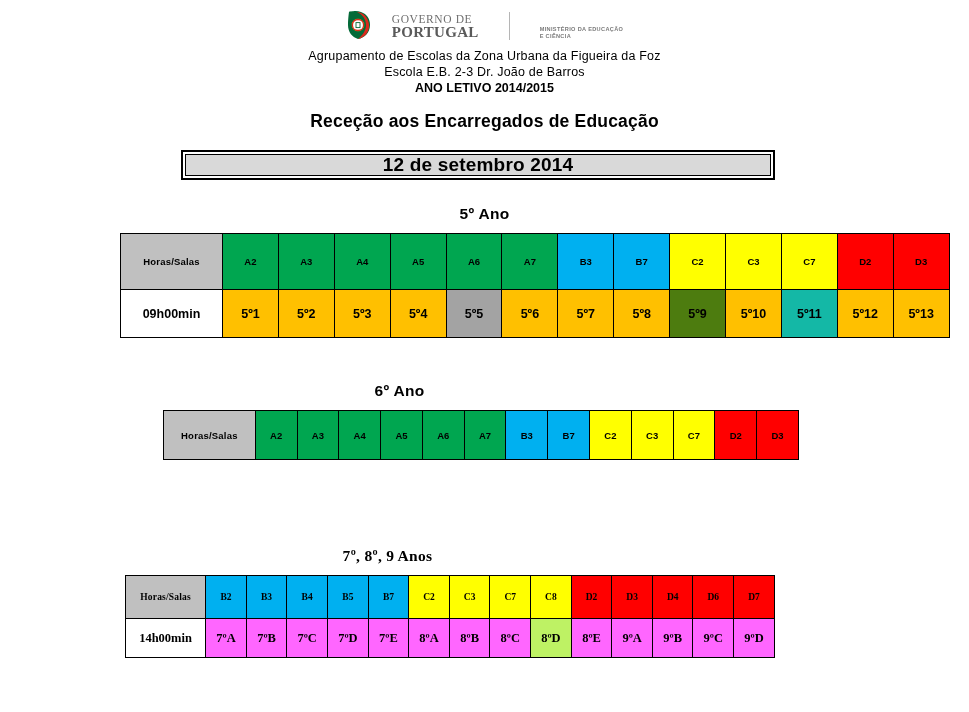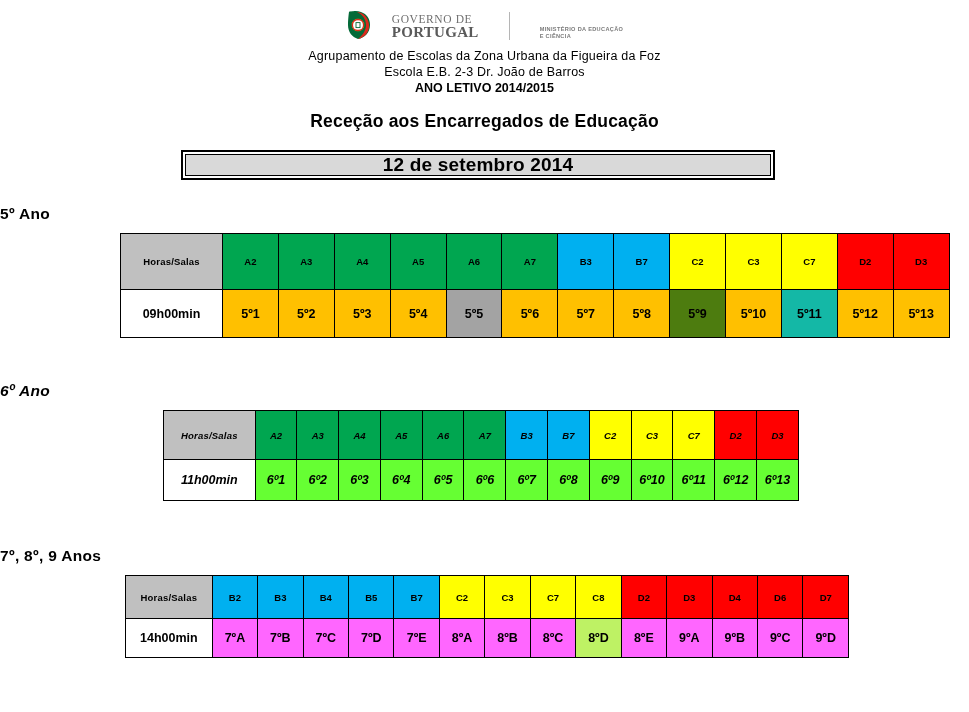--- a/index.html
+++ b/index.html
@@ -114,20 +114,21 @@
     align-items: center;
     justify-content: center;
     font-size: 19px;
     font-weight: bold;
     letter-spacing: 0.2px;
   }
 
   
   .section { position: absolute; }
   .section-title {
+    text-align: center;
     font-size: 15.5px;
     font-weight: bold;
     margin-bottom: 10px;
     letter-spacing: 0.3px;
   }
 
   table.grade-table {
     border-collapse: collapse;
     table-layout: fixed;
   }
@@ -159,29 +160,29 @@
 
   
   #sec-5 { left: 0; top: 205px; width: 969px; }
   #sec-5 .tbl-pos { margin-left: 120px; }
   #sec-5 td.hdr-label, #sec-5 td.time-label { width: 101px; }
   #sec-5 td.room, #sec-5 td.klass { width: 54.9px; }
   #sec-5 tr.row-head td { height: 55px; }
   #sec-5 tr.row-body td { height: 47px; margin-top: 8px; }
 
   
-  #sec-6 { left: 0; top: 382px; width: 799px; font-style: italic; }
+  #sec-6 { left: 0; top: 382px; width: 799px; }
   #sec-6 .tbl-pos { margin-left: 163px; }
   #sec-6 td.hdr-label, #sec-6 td.time-label { width: 91px; }
   #sec-6 td.room, #sec-6 td.klass { width: 41px; }
   #sec-6 tr.row-head td { height: 48px; }
   #sec-6 tr.row-body td { height: 40px; }
 
   
-  #sec-789 { left: 0; top: 547px; width: 849px; }
+  #sec-789 { left: 0; top: 547px; width: 775px; font-family: Liberation Serif, serif; }
   #sec-789 .tbl-pos { margin-left: 125px; }
   #sec-789 td.hdr-label, #sec-789 td.time-label { width: 89px; }
   #sec-789 td.room, #sec-789 td.klass { width: 47.3px; }
   #sec-789 tr.row-head td { height: 42px; }
   #sec-789 tr.row-body td { height: 38px; margin-top: 28px; }
 </style>
 </head>
 <body>
 
 <div class="masthead">
@@ -275,36 +276,20 @@
           <td class="room" style="background: rgb(0, 166, 80);">A6</td>
           <td class="room" style="background: rgb(0, 166, 80);">A7</td>
           <td class="room" style="background: rgb(0, 176, 240);">B3</td>
           <td class="room" style="background: rgb(0, 176, 240);">B7</td>
           <td class="room" style="background: rgb(255, 255, 0);">C2</td>
           <td class="room" style="background: rgb(255, 255, 0);">C3</td>
           <td class="room" style="background: rgb(255, 255, 0);">C7</td>
           <td class="room" style="background: rgb(255, 0, 0);">D2</td>
           <td class="room" style="background: rgb(255, 0, 0);">D3</td>
         </tr>
-        <tr class="row-body">
-          <td class="time-label">11h00min</td>
-          <td class="klass" style="background: rgb(102, 255, 51);">6º1</td>
-          <td class="klass" style="background: rgb(102, 255, 51);">6º2</td>
-          <td class="klass" style="background: rgb(102, 255, 51);">6º3</td>
-          <td class="klass" style="background: rgb(102, 255, 51);">6º4</td>
-          <td class="klass" style="background: rgb(102, 255, 51);">6º5</td>
-          <td class="klass" style="background: rgb(102, 255, 51);">6º6</td>
-          <td class="klass" style="background: rgb(102, 255, 51);">6º7</td>
-          <td class="klass" style="background: rgb(102, 255, 51);">6º8</td>
-          <td class="klass" style="background: rgb(102, 255, 51);">6º9</td>
-          <td class="klass" style="background: rgb(102, 255, 51);">6º10</td>
-          <td class="klass" style="background: rgb(102, 255, 51);">6º11</td>
-          <td class="klass" style="background: rgb(102, 255, 51);">6º12</td>
-          <td class="klass" style="background: rgb(102, 255, 51);">6º13</td>
-        </tr>
       </tbody>
     </table>
   </div>
 </div>
 
 <div class="section" id="sec-789">
   <div class="section-title">7º, 8º, 9 Anos</div>
   <div class="tbl-pos">
     <table class="grade-table">
       <tbody>

